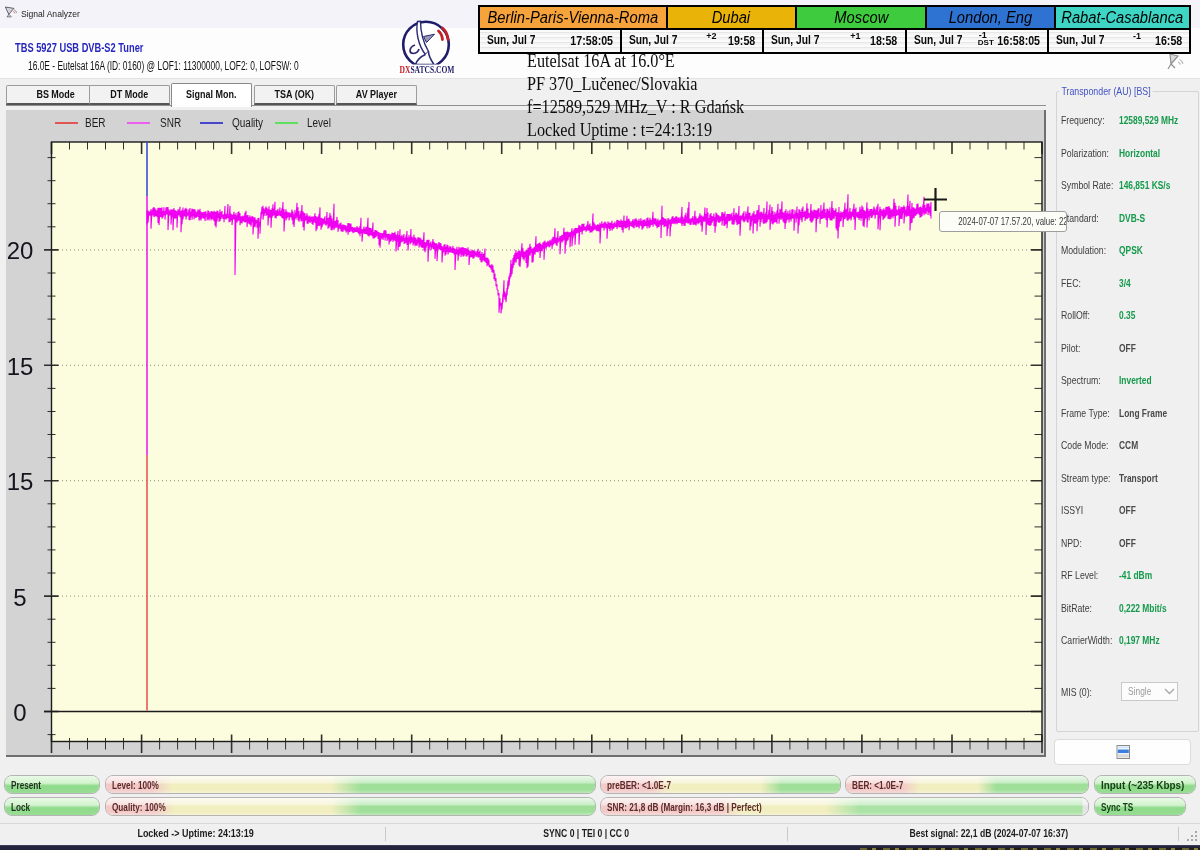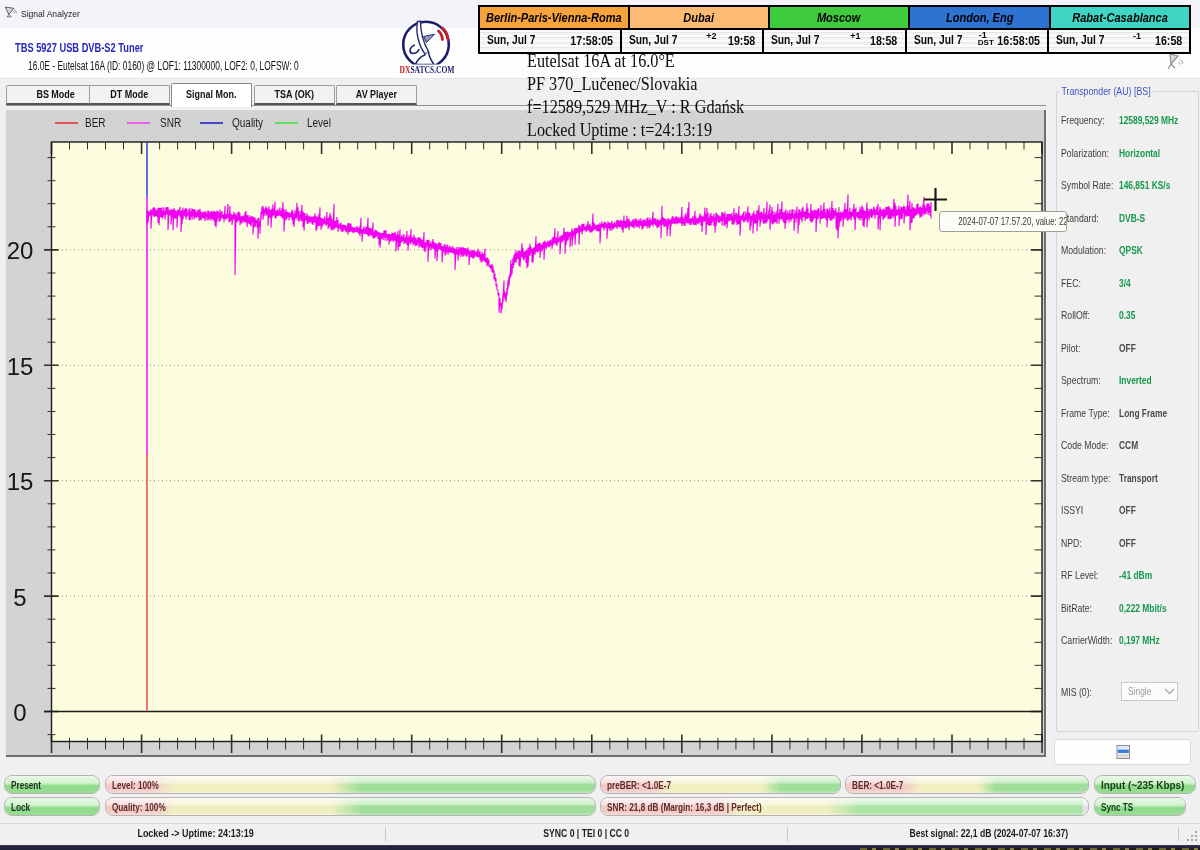--- a/index.html
+++ b/index.html
@@ -30,21 +30,21 @@
 
 #tip{left:939px;top:211px;width:128px;height:21px;background:#fdfdf8;border:1px solid #9e9e9e;
  border-radius:3px;font-size:11px;color:#38383a;line-height:19px;text-align:center;box-sizing:border-box;z-index:20;overflow:hidden}
 
 #clocks{left:478px;top:5px;width:713px;height:49px;border:2px solid #000;display:flex;flex-direction:column;box-sizing:border-box}
 #crow1{display:flex;height:21px}
 #crow2{display:flex;height:22px;border-top:2px solid #000;
  background:repeating-linear-gradient(180deg,#fbfbfb 0 2px,#e7e7e7 2px 3px,#f4f4f4 3px 5px)}
 .cc{flex:1;border-right:2px solid #000;box-sizing:border-box;position:relative;display:flex;align-items:center;justify-content:center}
 .cc:last-child{border-right:none}
-.chead{font-size:12px;font-weight:700;font-style:italic;color:#000}
+.chead{font-size:16px;font-weight:400;font-style:italic;color:#000}
 .chead .cx{transform:scaleX(.92)}
 .cdate{position:absolute;left:7px;top:2.5px;font-size:12.5px;font-weight:700;color:#0a0a0a;transform:scaleX(.82);transform-origin:0 0;white-space:nowrap}
 .ctime{position:absolute;right:7px;top:2.5px;font-size:13px;font-weight:700;color:#0a0a0a;transform:scaleX(.82);transform-origin:100% 0;white-space:nowrap}
 .coff{position:absolute;font-size:9px;font-weight:700;color:#0a0a0a}
 
 #gbox{left:1056px;top:91px;width:141px;height:639px;border:1px solid #d4d4d6;border-radius:2px}
 #gtitle{left:1059px;top:85px;font-size:11px;color:#4152c3;background:#f0f0f1;padding:0 3px;transform:scaleX(.8);transform-origin:0 0;white-space:nowrap}
 .rlab{position:absolute;left:1061px;font-size:10.5px;color:#3d3d3d;transform:scaleX(.83);transform-origin:0 0;white-space:nowrap}
 .rval{position:absolute;left:1119px;font-size:10.5px;font-weight:700;transform:scaleX(.8);transform-origin:0 0;white-space:nowrap}
 .gv{color:#149a4a}.dv{color:#4a4a4a}
@@ -137,21 +137,21 @@
  <path d="M12 2 L20 4 L13 12 Z" fill="#d9d9d9" stroke="#909090" stroke-width="1.2"></path>
  <path d="M13 12 L10 17 M13 12 L17 16" stroke="#909090" stroke-width="1.2"></path>
  <path d="M20 10 q2 .5 2.3 2.6 M21.5 7.5 q3 .8 3.4 4.4" stroke="#a8a8a8" stroke-width="1" fill="none"></path>
 </svg>
 
 <div id="clocks" class="abs">
  <div id="crow1">
   <div class="cc chead" style="background:#f6a33c">
         <span class="cx">Berlin-Paris-Vienna-Roma</span>
       </div>
-  <div class="cc chead" style="background:#fdba74">
+  <div class="cc chead" style="background:#eab308">
         <span class="cx">Dubai</span>
       </div>
   <div class="cc chead" style="background:#3ecc3e">
         <span class="cx">Moscow</span>
       </div>
   <div class="cc chead" style="background:#2e73d2">
         <span class="cx">London, Eng</span>
       </div>
   <div class="cc chead" style="background:#3fd5c5">
         <span class="cx">Rabat-Casablanca</span>

